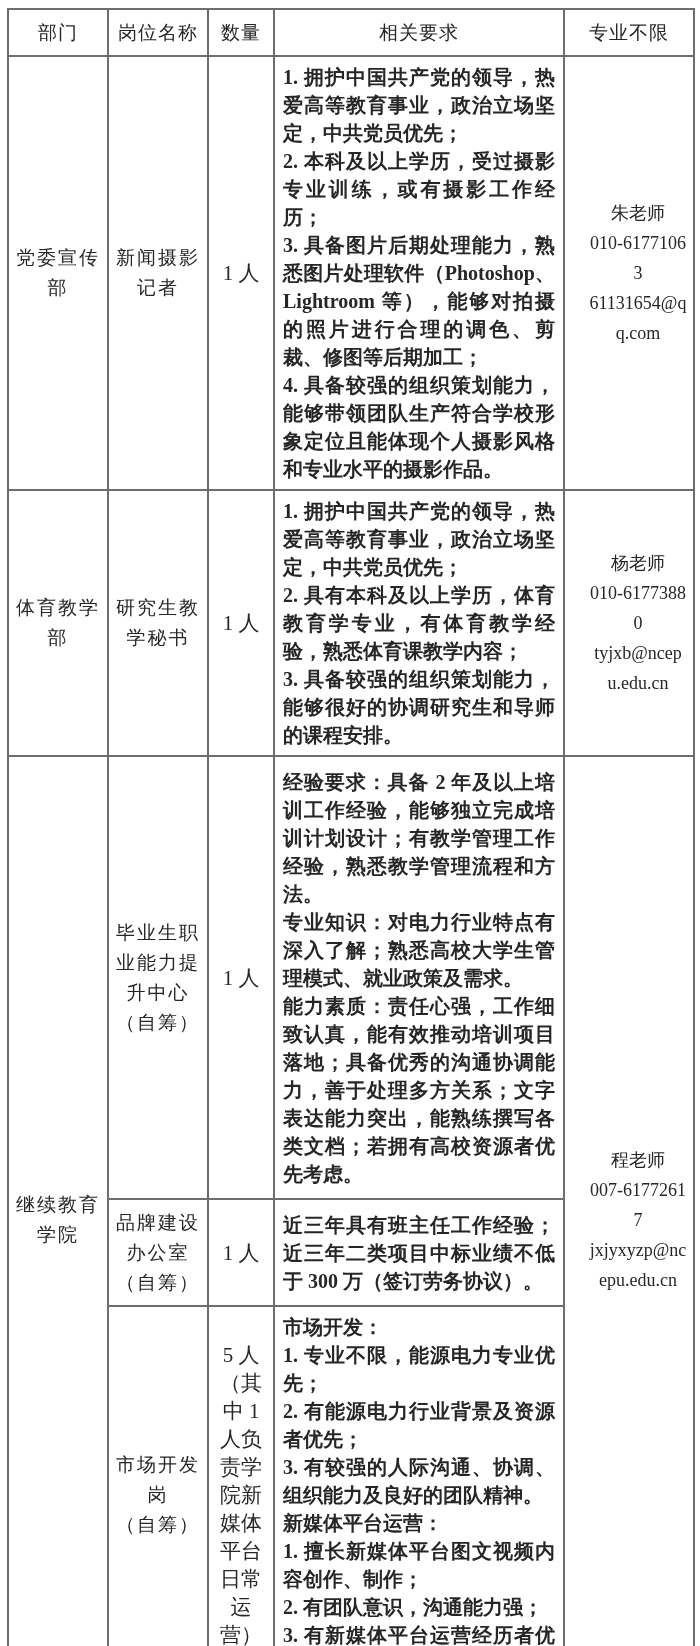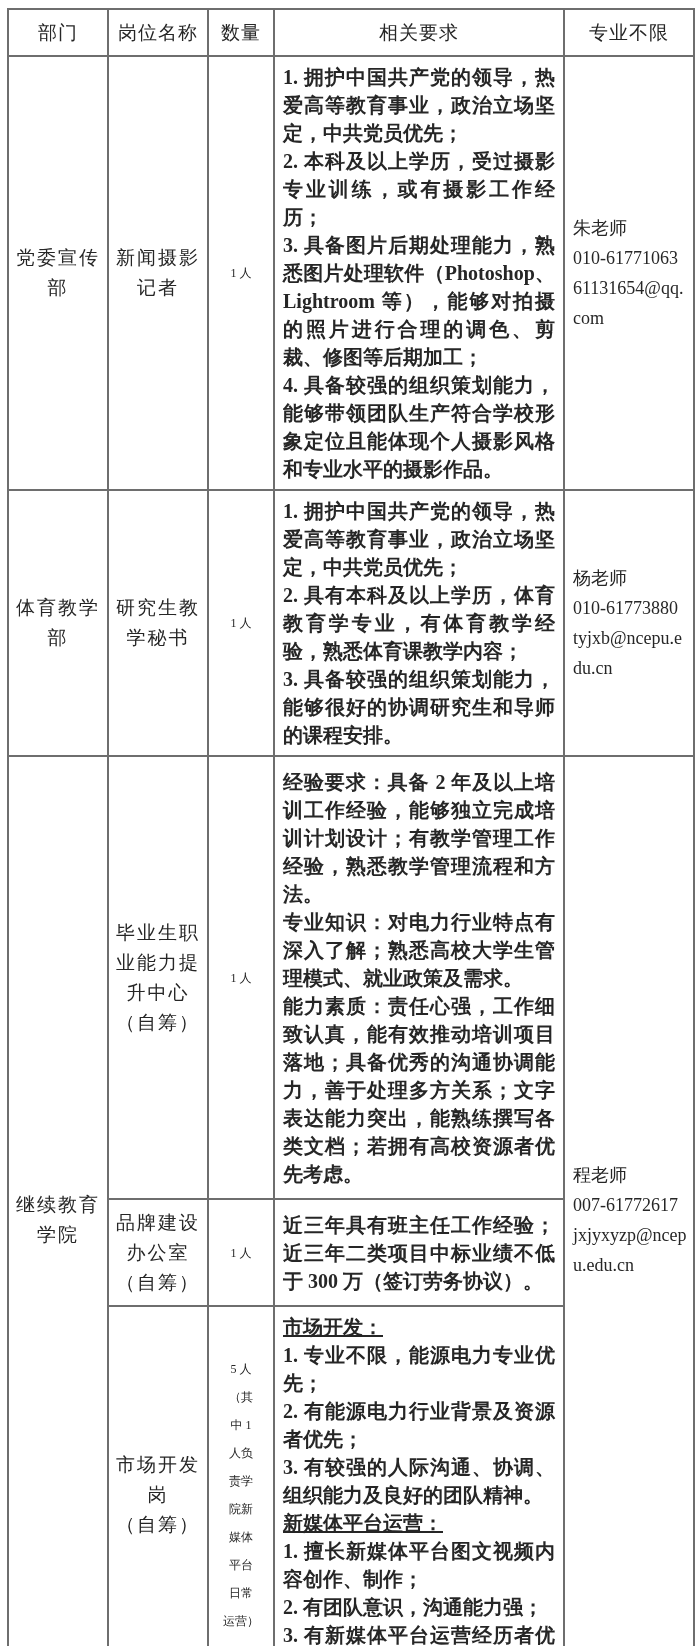--- a/index.html
+++ b/index.html
@@ -54,21 +54,21 @@
     vertical-align: middle;
     font-size: 19px;
     line-height: 30px;
     letter-spacing: 2px;
     white-space: pre-line;
     padding: 2px;
   }
   td.qty-cell {
     text-align: center;
     vertical-align: middle;
-    font-size: 12px;
+    font-size: 21px;
     line-height: 28px;
     letter-spacing: 0;
     white-space: pre-line;
     padding: 2px;
     border-radius: 22px;
   }
   td.req-cell {
     vertical-align: middle;
     font-size: 20px;
     line-height: 28px;
@@ -76,28 +76,27 @@
     text-align: left;
   }
   .req-text {
     white-space: pre-line;
     text-align: justify;
     text-justify: inter-character;
     font-weight: bold;
   }
   .req-head {
     font-weight: bold;
-    text-decoration: underline;
   }
   td.contact-cell {
     vertical-align: middle;
     font-size: 18px;
     line-height: 30px;
-    padding: 4px 6px 4px 8px;
-    text-align: left;
+    padding: 4px 6px 4px 24px;
+    text-align: center;
   }
   .contact-line {
     word-break: break-all;
   }
 </style>
 </head>
 <body>
 
 <div class="page">
   <table class="recruit">

